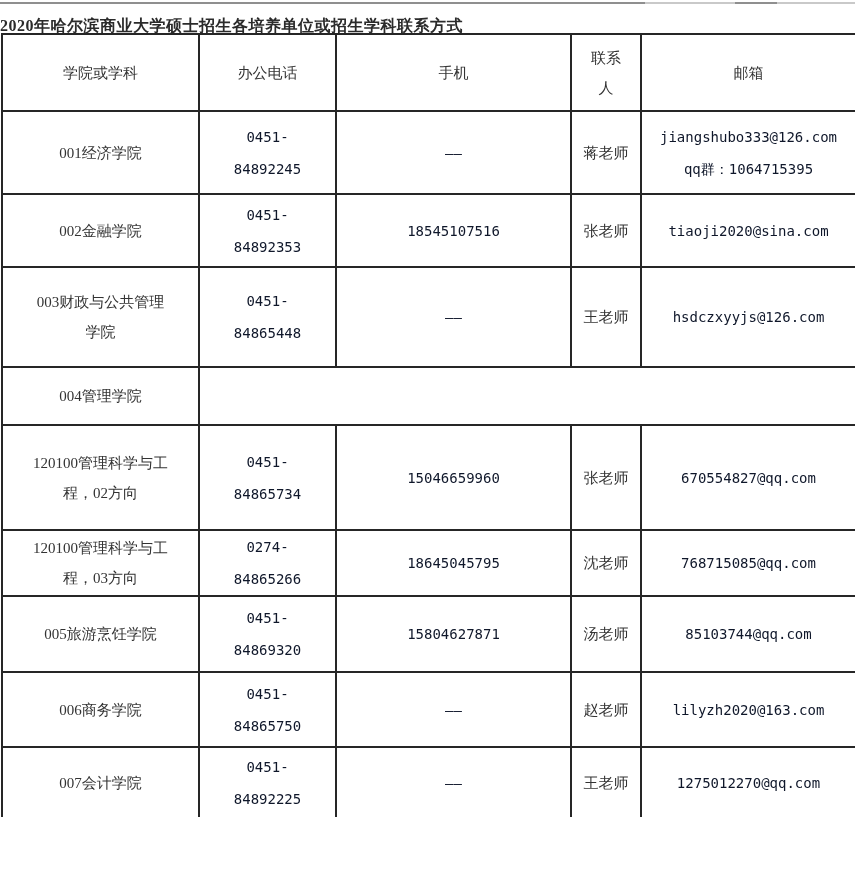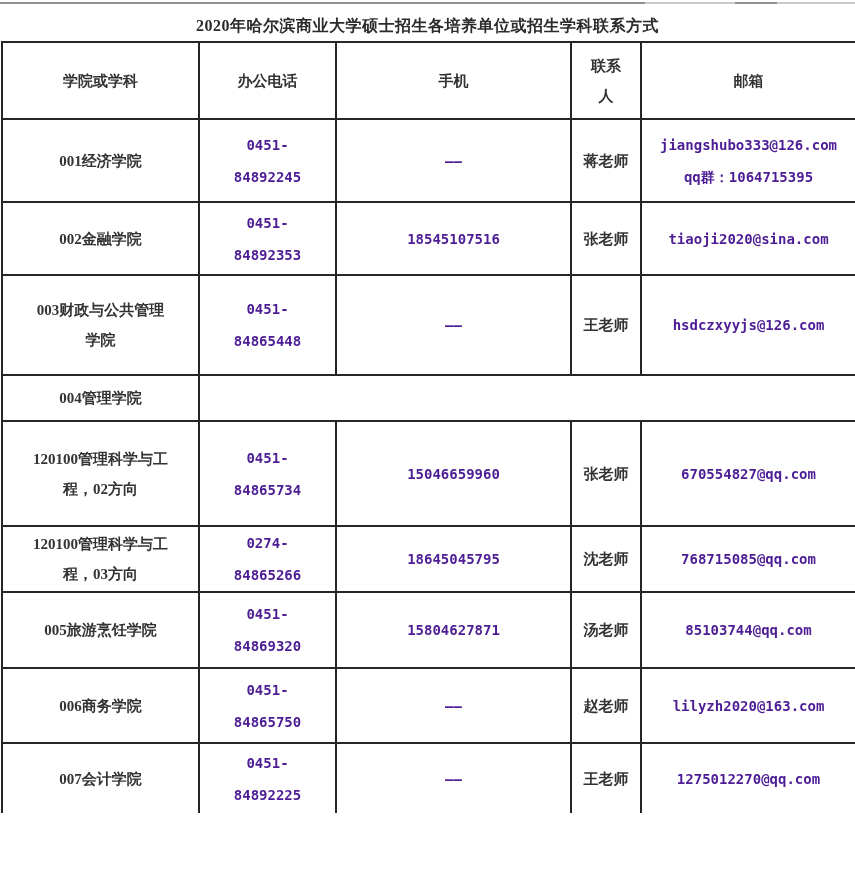--- a/index.html
+++ b/index.html
@@ -18,67 +18,66 @@
 
   
   .artifact {
     position: absolute;
     height: 2px;
     background: #c9c9c9;
   }
   .artifact.dark { background: #8f8f8f; }
 
   .title-wrap {
-    height: 41px;
+    height: 33px;
     box-sizing: border-box;
     padding-top: 16px;
-    text-align: center;
   }
   .doc-title {
     font-size: 16px;
     font-weight: bold;
     color: #2b2b2b;
     letter-spacing: 0.5px;
   }
 
   table.contact-table {
     border-collapse: collapse;
     table-layout: fixed;
     width: 854px;
     margin-left: 1px;
   }
   .contact-table th,
   .contact-table td {
     border: 2px solid #262626;
     text-align: center;
     vertical-align: middle;
     font-size: 15px;
-    font-weight: bold;
+    font-weight: normal;
     padding: 0;
     overflow: hidden;
   }
   
   .contact-table tbody tr:last-child td { border-bottom: none; }
 
   thead tr { height: 77px; }
   tbody tr:nth-child(1)  { height: 83px; }
   tbody tr:nth-child(2)  { height: 73px; }
   tbody tr:nth-child(3)  { height: 100px; }
-  tbody tr:nth-child(4)  { height: 46px; margin-left: 36px; }
+  tbody tr:nth-child(4)  { height: 58px; margin-left: 36px; }
   tbody tr:nth-child(5)  { height: 105px; }
   tbody tr:nth-child(6)  { height: 53px; }
   tbody tr:nth-child(7)  { height: 76px; }
   tbody tr:nth-child(8)  { height: 75px; }
   tbody tr:nth-child(9)  { height: 70px; }
   tbody tr:nth-child(10) { height: 86px; }
 
   .mono {
     font-family: "DejaVu Sans Mono", "Liberation Mono", monospace;
     font-size: 14px;
-    color: #4c1d95;
+    color: #0f172a;
   }
 
   .unit-text {
     padding: 0 28px;
     line-height: 30px;
   }
   .phone-text {
     padding: 0 18px;
     line-height: 32px;
     overflow-wrap: break-word;

